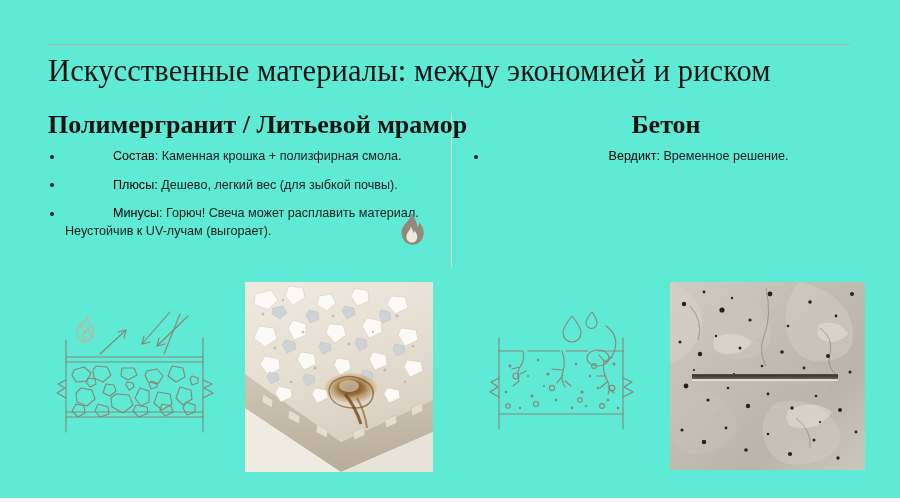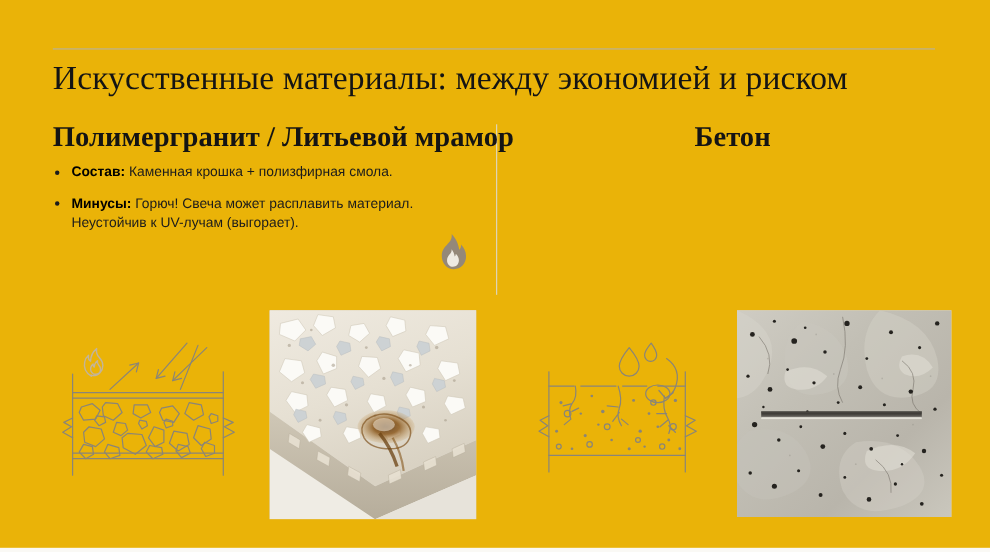--- a/index.html
+++ b/index.html
@@ -13,21 +13,21 @@
     overflow: hidden;
     background: #faf9f5;
     font-family: "Liberation Sans", sans-serif;
     color: #1a1a1a;
     -webkit-font-smoothing: antialiased;
   }
   .slide {
     position: relative;
     width: 900px;
     height: 498px;
-    background: #eab308;
+    background: #5eead4;
     box-sizing: border-box;
   }
 
   
   .top-rule {
     position: absolute;
     left: 48px;
     top: 44px;
     width: 802px;
     height: 1px;
@@ -82,22 +82,23 @@
     content: "";
     position: absolute;
     left: 2px;
     top: 6.5px;
     width: 4.2px;
     height: 4.2px;
     border-radius: 50%;
     background: #1c1c1c;
   }
   .bullets b {
-    font-weight: bold;
+    font-weight: normal;
     color: #000;
+    margin-left: 48px;
   }
 
   
   .divider {
     position: absolute;
     left: 451px;
     top: 113px;
     width: 1px;
     height: 155px;
     background: #ddd8c8;
@@ -141,35 +142,41 @@
 
   <div class="divider"></div>
 
   <div class="col col-left">
     <h2 class="col-heading">Полимергранит / Литьевой мрамор</h2>
     <ul class="bullets">
       <li>
         <b>Состав:</b><span> Каменная крошка + полизфирная смола.</span>
       </li>
       <li>
+        <b>Плюсы:</b><span> Дешево, легкий вес (для зыбкой почвы).</span>
+      </li>
+      <li>
         <b>Минусы:</b><span> Горюч! Свеча может расплавить материал. Неустойчив к UV-лучам (выгорает).</span>
       </li>
     </ul>
   </div>
 
   <div class="flame-mark">
     <svg viewBox="0 0 28 34" xmlns="http://www.w3.org/2000/svg" aria-hidden="true">
       <path d="M14.6 0.8c0.6 4.2-1.4 6.6-3.7 9.1-2.5 2.7-5.3 5.6-5.3 10.6 0 6.9 4.6 12.2 11 12.2s11.1-5.1 11.1-11.7c0-4.6-2.2-8.3-4.6-10.8 0.2 2.3-0.5 3.9-1.7 4.8-0.4-4.2-2.4-9.5-6.8-14.2z" fill="#948878"></path>
       <path d="M14.4 14.6c0.6 2.4-0.9 3.6-2.2 5.3-1.1 1.4-1.8 2.9-1.8 4.7 0 3.6 2.4 6 5.4 6 3.1 0 5.4-2.5 5.4-5.9 0-2.6-1.4-4.6-2.9-6.1 0.1 1.3-0.3 2.1-1 2.5-0.2-2.2-1.2-4.6-2.9-6.5z" fill="#f5f2ea" opacity="0.92"></path>
     </svg>
   </div>
 
   <div class="col col-right">
     <h2 class="col-heading">Бетон</h2>
     <ul class="bullets">
+      <li>
+        <b>Вердикт:</b><span> Временное решение.</span>
+      </li>
     </ul>
   </div>
 
   <div class="figure diagram diagram-left">
     <svg viewBox="0 0 178 172" xmlns="http://www.w3.org/2000/svg" aria-hidden="true">
       <g fill="none" stroke="#8a8578" stroke-width="1.1" stroke-linecap="round" stroke-linejoin="round">
 
         <line x1="14" y1="48" x2="14" y2="140"></line>
         <line x1="151" y1="46" x2="151" y2="140"></line>
         <line x1="14" y1="65" x2="151" y2="65"></line>

